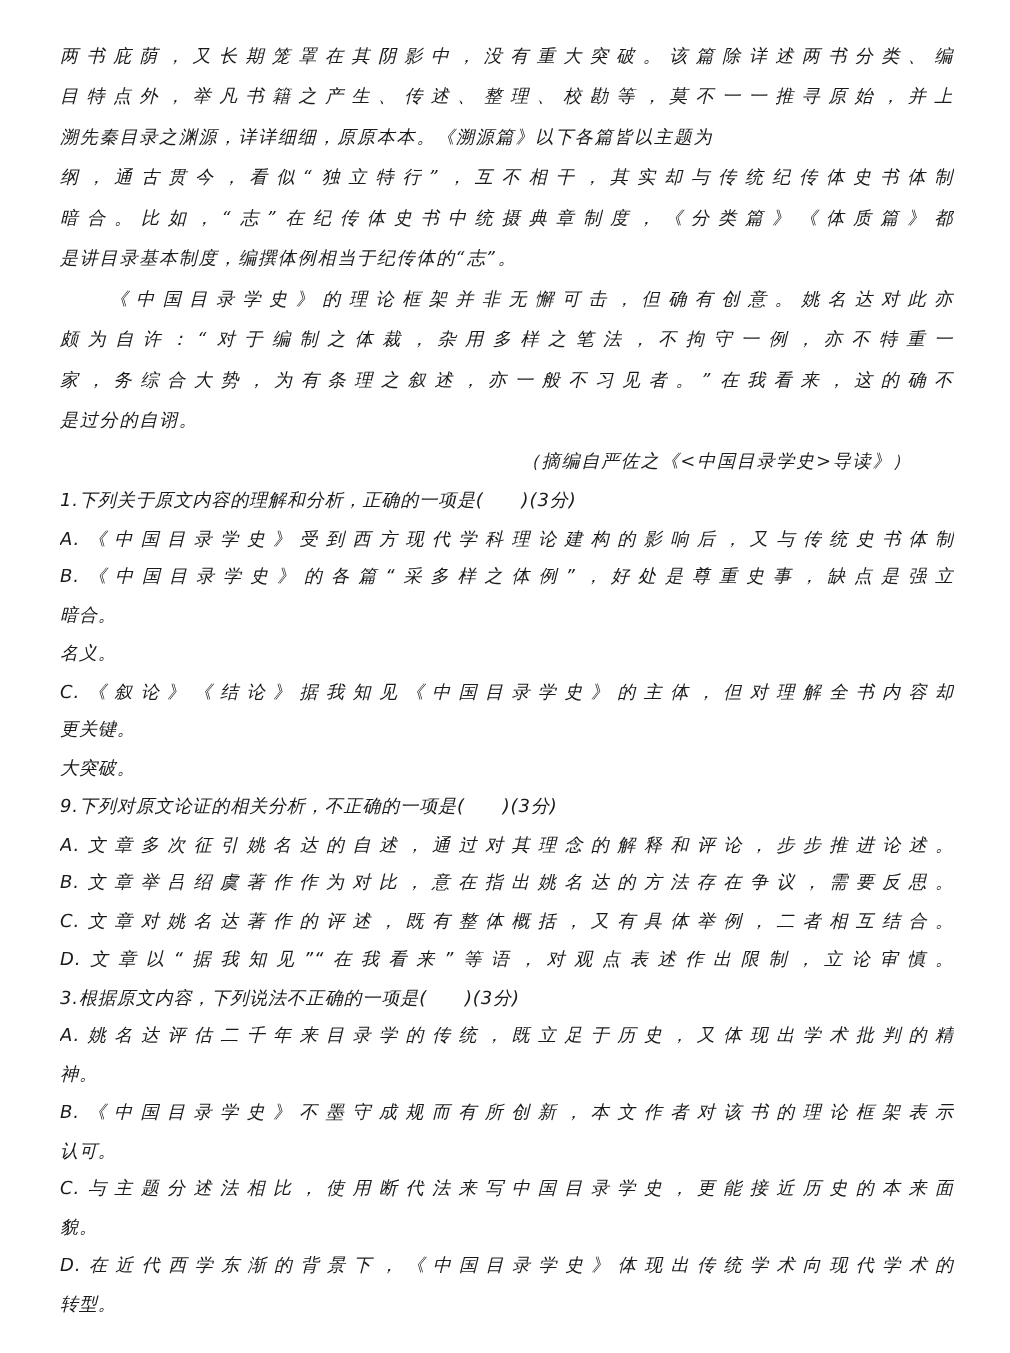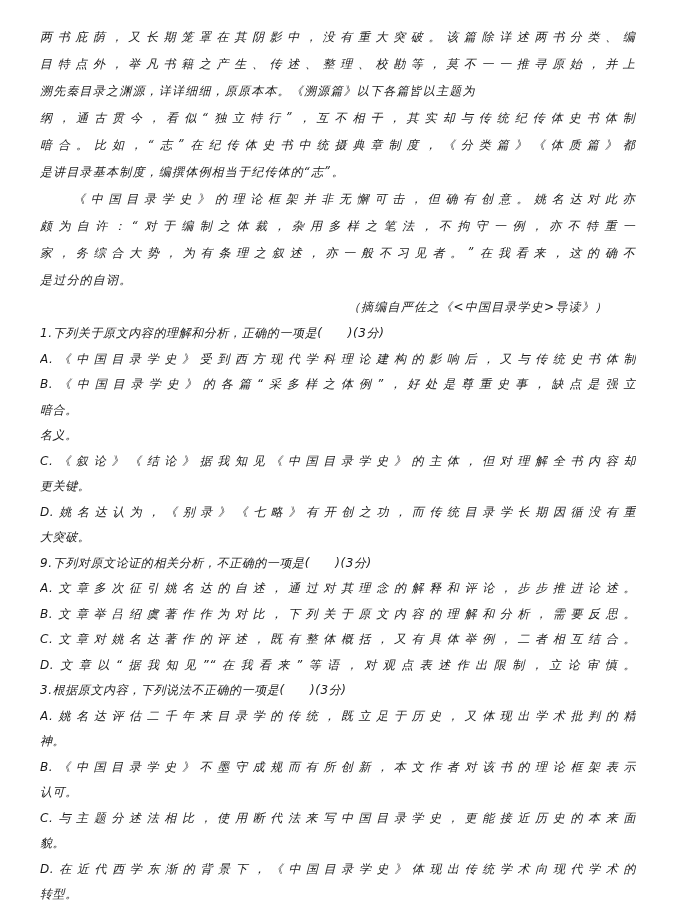--- a/index.html
+++ b/index.html
@@ -39,28 +39,27 @@
   </div>
 
   <div>
     <div class="line song last q">1.下列关于原文内容的理解和分析，正确的一项是(　　)(3分)</div>
     <div class="line song q">A.《中国目录学史》受到西方现代学科理论建构的影响后，又与传统史书体制</div>
     <div class="line song q">B.《中国目录学史》的各篇“采多样之体例”，好处是尊重史事，缺点是强立</div>
     <div class="line song last q">暗合。</div>
     <div class="line song last q">名义。</div>
     <div class="line song q">C.《叙论》《结论》据我知见《中国目录学史》的主体，但对理解全书内容却</div>
     <div class="line song last q">更关键。</div>
-    <div class="line song q">D.姚名达认为，《别录》《七略》有开创之功，而传统目录学长期因循没有重</div>
     <div class="line song last q">大突破。</div>
   </div>
 
   <div>
     <div class="line song last q">9.下列对原文论证的相关分析，不正确的一项是(　　)(3分)</div>
     <div class="line song q">A.文章多次征引姚名达的自述，通过对其理念的解释和评论，步步推进论述。</div>
-    <div class="line song q">B.文章举吕绍虞著作作为对比，下列关于原文内容的理解和分析，需要反思。</div>
+    <div class="line song q">B.文章举吕绍虞著作作为对比，意在指出姚名达的方法存在争议，需要反思。</div>
     <div class="line song q">C.文章对姚名达著作的评述，既有整体概括，又有具体举例，二者相互结合。</div>
     <div class="line song q">D.文章以“据我知见”“在我看来”等语，对观点表述作出限制，立论审慎。</div>
   </div>
 
   <div>
     <div class="line song last q">3.根据原文内容，下列说法不正确的一项是(　　)(3分)</div>
     <div class="line song q">A.姚名达评估二千年来目录学的传统，既立足于历史，又体现出学术批判的精</div>
     <div class="line song last q">神。</div>
     <div class="line song q">B.《中国目录学史》不墨守成规而有所创新，本文作者对该书的理论框架表示</div>
     <div class="line song last q">认可。</div>

